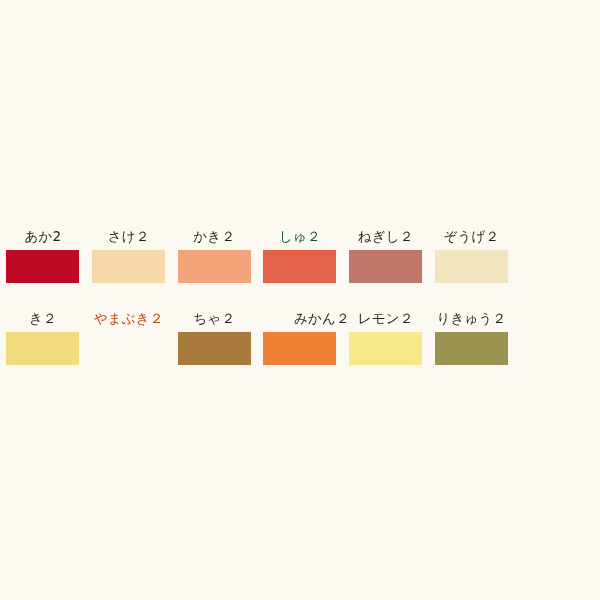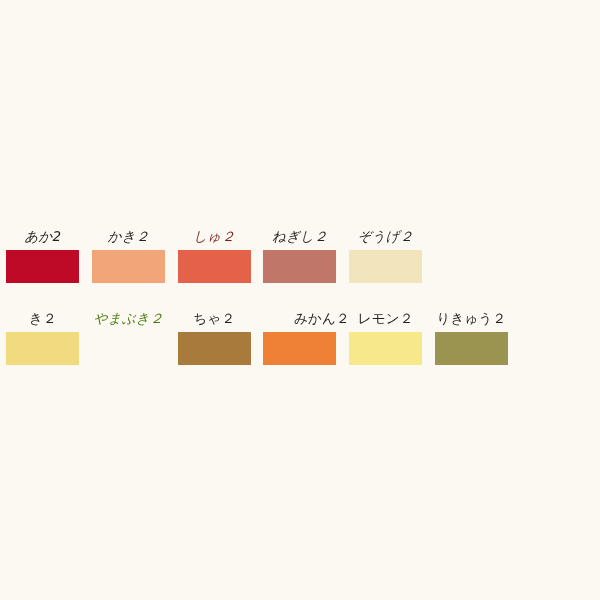--- a/index.html
+++ b/index.html
@@ -20,21 +20,21 @@
     background: #fbf9f2;
   }
   .swatch-row {
     position: absolute;
     left: 0;
     width: 600px;
     display: flex;
     flex-direction: row;
     align-items: flex-start;
   }
-  #swatch-row-1 { top: 228px; font-style: italic; }
+  #swatch-row-1 { top: 228px; }
   #swatch-row-2 { top: 310px; }
 
   .swatch-cell {
     width: 85.7px;
     display: flex;
     flex-direction: column;
     align-items: center;
   }
   .swatch-label {
     font-size: 13.5px;
@@ -55,44 +55,48 @@
 <body style="background: rgb(251, 249, 242);">
 
 <div id="palette-sheet" style="background: rgb(251, 249, 242);">
 
   <div class="swatch-row" id="swatch-row-1">
     <div class="swatch-cell">
       <div class="swatch-label" style="color: rgb(35, 31, 29);">あか2</div>
       <div class="swatch-chip" style="background-color: rgb(190, 10, 38);"></div>
     </div>
     <div class="swatch-cell">
+      <div class="swatch-label" style="color: rgb(35, 31, 29);">さけ２</div>
+      <div class="swatch-chip" style="background-color: rgb(245, 217, 168);"></div>
+    </div>
+    <div class="swatch-cell">
       <div class="swatch-label" style="color: rgb(35, 31, 29);">かき２</div>
       <div class="swatch-chip" style="background-color: rgb(242, 165, 121);"></div>
     </div>
     <div class="swatch-cell">
-      <div class="swatch-label" style="color: #7f1d1d; text-align: center;">しゅ２</div>
+      <div class="swatch-label" style="color: #14532d; text-align: center;">しゅ２</div>
       <div class="swatch-chip" style="background-color: rgb(228, 98, 74);"></div>
     </div>
     <div class="swatch-cell">
       <div class="swatch-label" style="color: rgb(35, 31, 29);">ねぎし２</div>
       <div class="swatch-chip" style="background-color: rgb(192, 119, 106);"></div>
     </div>
     <div class="swatch-cell">
       <div class="swatch-label" style="color: rgb(35, 31, 29);">ぞうげ２</div>
       <div class="swatch-chip" style="background-color: rgb(242, 229, 189);"></div>
     </div>
   </div>
 
   <div class="swatch-row" id="swatch-row-2">
     <div class="swatch-cell">
       <div class="swatch-label" style="color: rgb(35, 31, 29);">き２</div>
       <div class="swatch-chip" style="background-color: rgb(242, 219, 126);"></div>
     </div>
     <div class="swatch-cell">
-      <div class="swatch-label" style="color: #4d7c0f; font-style: italic;">やまぶき２</div>
+      <div class="swatch-label" style="color: #c2410c;">やまぶき２</div>
       <div class="swatch-chip"></div>
     </div>
     <div class="swatch-cell">
       <div class="swatch-label" style="color: rgb(35, 31, 29);">ちゃ２</div>
       <div class="swatch-chip" style="background-color: rgb(168, 122, 60);"></div>
     </div>
     <div class="swatch-cell">
       <div class="swatch-label" style="color: rgb(35, 31, 29); margin-left: 44px;">みかん２</div>
       <div class="swatch-chip" style="background-color: rgb(239, 129, 54);"></div>
     </div>

